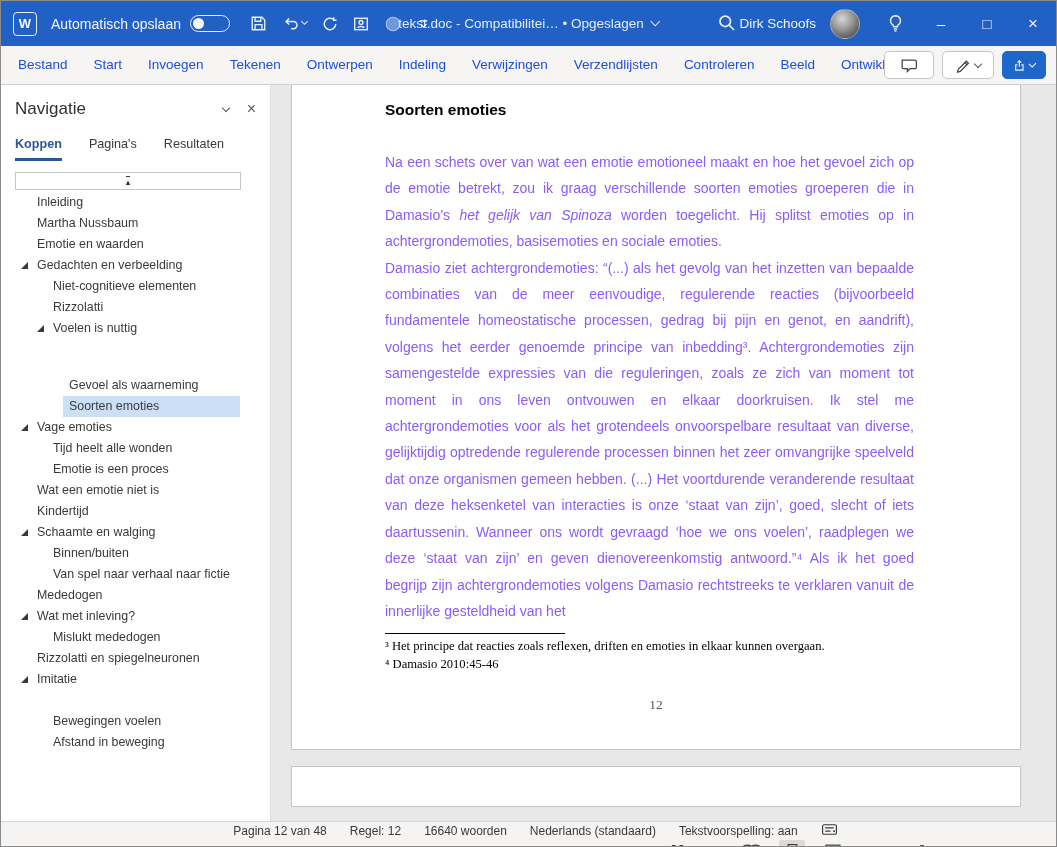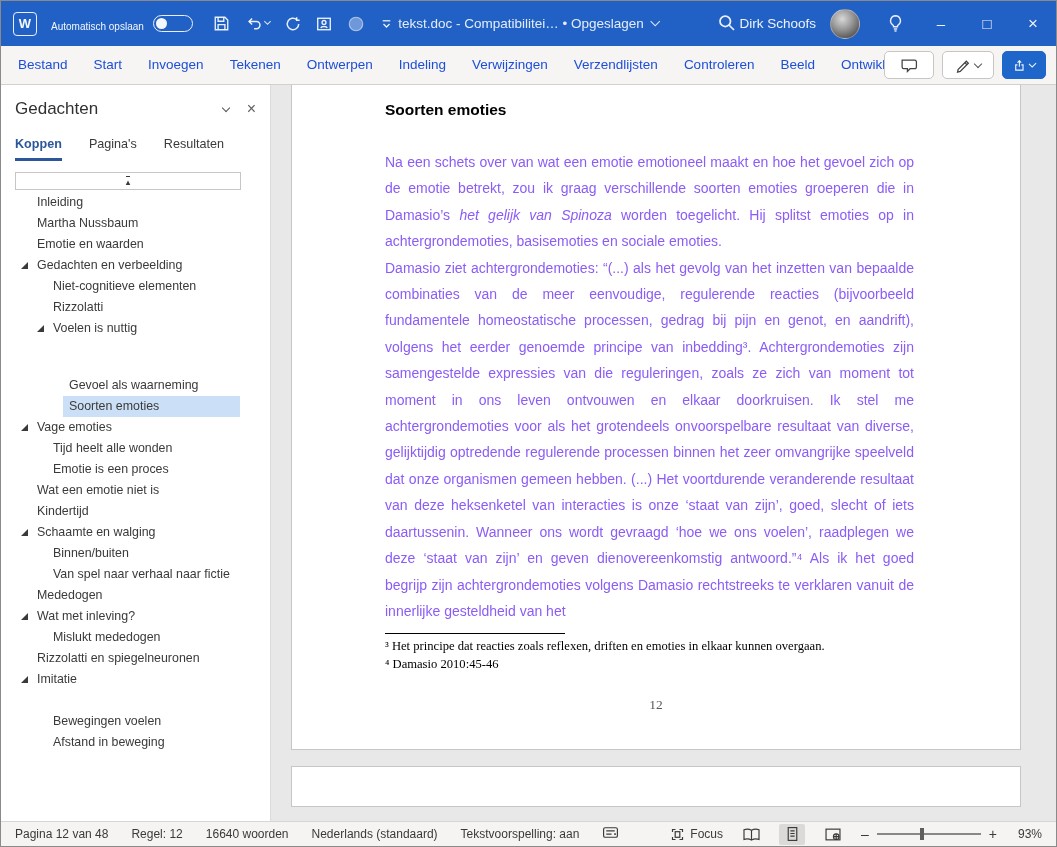--- a/index.html
+++ b/index.html
@@ -8,21 +8,21 @@
   .window { position:relative; width:1057px; height:847px; background:#e8e8e8;
             border:1px solid #8a8a8a; overflow:hidden; }
 
   
   .titlebar { position:absolute; left:0; top:0; width:100%; height:45px; background:#2161c5;
               display:flex; align-items:center; color:#fff; }
   .tb-left { display:flex; align-items:center; gap:14px; padding-left:12px; }
   .word-icon { width:24px; height:24px; border:1.6px solid rgba(255,255,255,.9); border-radius:4px;
                display:flex; align-items:center; justify-content:center; font-size:13px; font-weight:bold;
                color:rgba(255,255,255,.95); }
-  .autosave { display:flex; align-items:flex-end; gap:9px; font-size:10px; color:rgba(255,255,255,.95); }
+  .autosave { display:flex; align-items:flex-end; gap:9px; font-size:14px; color:rgba(255,255,255,.95); }
   .toggle { width:40px; height:17px; border:1px solid rgba(255,255,255,.9); border-radius:9px; position:relative; }
   .toggle .knob { position:absolute; left:2px; top:2px; width:11px; height:11px; border-radius:50%;
                   background:rgba(255,255,255,.95); }
   .qat { display:flex; align-items:center; gap:15px; margin-left:6px; }
   .qat svg { display:block; }
   .tb-title { position:absolute; left:50%; top:0; height:45px; transform:translateX(-50%);
               display:flex; align-items:center; gap:8px; font-size:13.5px; color:rgba(255,255,255,.88);
               white-space:nowrap; }
   .chev-w { display:inline-block; width:7px; height:7px; border-right:1.4px solid rgba(255,255,255,.85);
             border-bottom:1.4px solid rgba(255,255,255,.85); transform:rotate(45deg); margin-top:-4px; }
@@ -93,21 +93,21 @@
   .fn-rule { width:180px; border-top:1.3px solid #000; margin-top:9px; }
   .fns { font-family:"Liberation Serif", serif; font-size:12.6px; line-height:17.5px; color:#000;
          margin-top:4px; }
   .fn1 { width:465px; }
   .pagenum { position:absolute; bottom:36px; left:0; width:100%; text-align:center;
              font-family:"Liberation Serif", serif; font-size:13.5px; color:#595959; }
 
   
   .statusbar { position:absolute; left:0; bottom:0; width:100%; height:25px; background:#f5f4f3;
                border-top:1px solid #d8d6d4; display:flex; align-items:center; font-size:12px;
-               color:#3b3a39; }
+               color:#3b3a39;flex-direction:column; }
   .sb-left { display:flex; align-items:center; gap:23px; padding-left:14px; }
   .sb-right { margin-left:auto; display:flex; align-items:center; gap:15px; padding-right:14px; }
   .sb-item { white-space:nowrap; }
   .viewbtn { display:flex; align-items:center; justify-content:center; width:26px; height:21px; border-radius:2px; }
   .viewbtn.selected { background:#dcdad8; }
   .zoomctl { display:flex; align-items:center; gap:8px; }
   .zslider { position:relative; width:104px; height:14px; }
   .ztrack { position:absolute; left:0; right:0; top:6px; height:2px; background:#8a8886; }
   .zthumb { position:absolute; left:42%; top:1px; width:4px; height:12px; background:#605e5c; }
   .zoom-pct { min-width:30px; text-align:right; }
@@ -227,21 +227,21 @@
             <path d="M7.5 2 v7"></path>
             <path d="M5.3 4.2 7.5 2 9.7 4.2"></path>
           </svg>
         <span class="chev-g chev-wt"></span>
       </span>
     </div>
   </div>
 
   <div class="navpane">
     <div class="nav-head">
-      <span class="nav-title">Gedachten</span>
+      <span class="nav-title">Navigatie</span>
       <span class="nav-hicons">
         <span class="chev-g"></span>
         <span class="nav-close">×</span>
       </span>
     </div>
     <div class="nav-tabs">
       <span class="nav-tab active">Koppen</span>
       <span class="nav-tab">Pagina's</span>
       <span class="nav-tab">Resultaten</span>
     </div>

